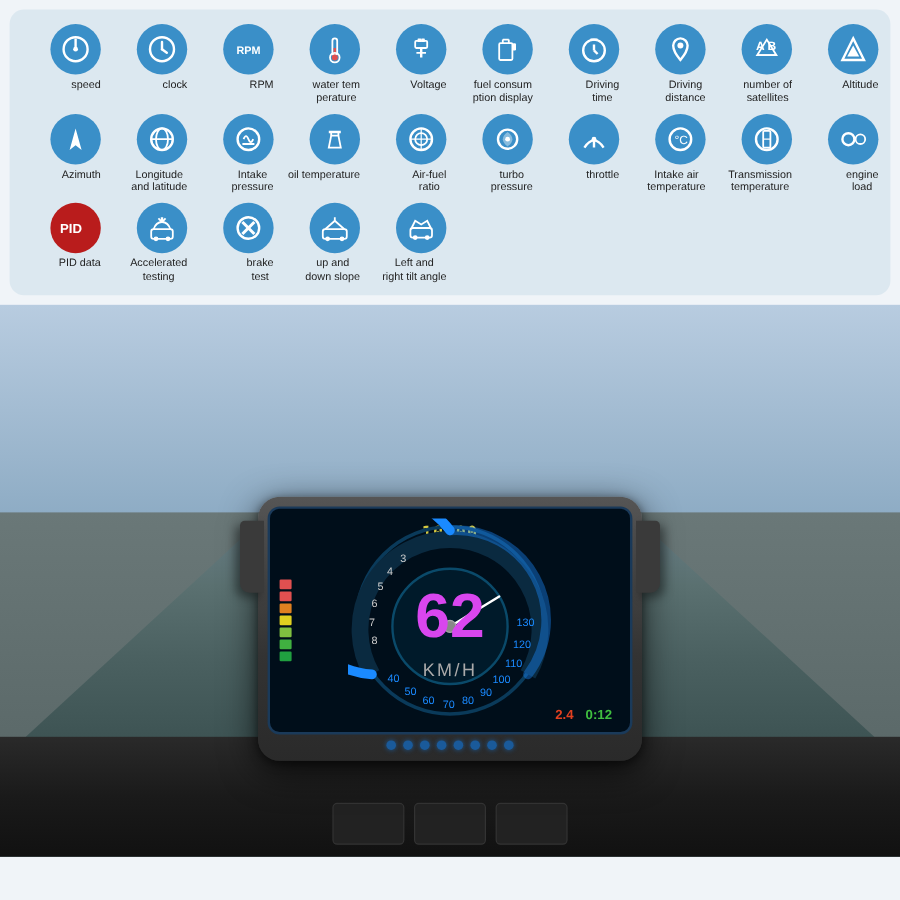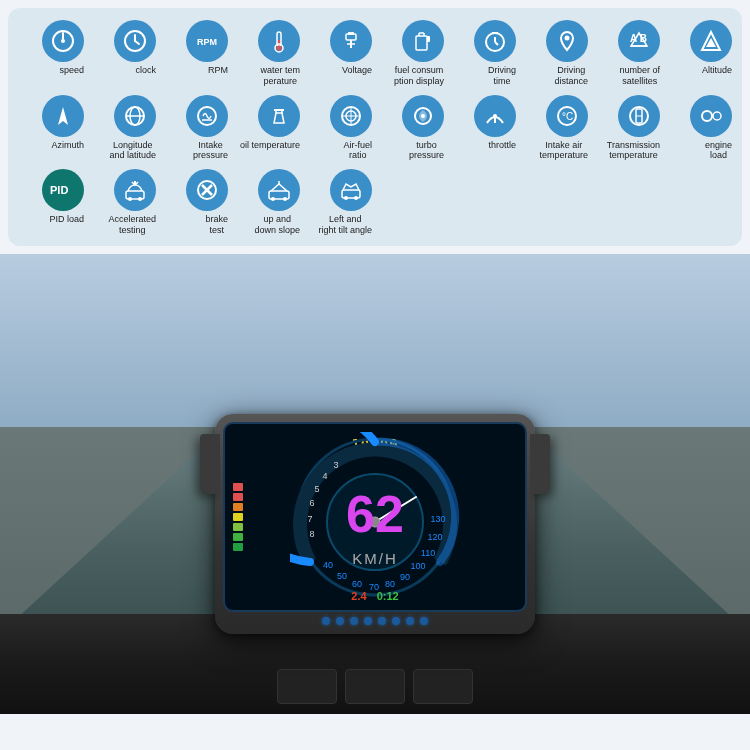--- a/index.html
+++ b/index.html
@@ -180,21 +180,21 @@
       font-size: 15px;
       letter-spacing: 2px;
     }
 
     .bottom-stats {
       position: absolute;
       bottom: 8px;
       left: 0;
       right: 0;
       display: flex;
-      justify-content: center;
+      justify-content: flex-end;
       padding: 0 15px;
     }
 
     .stat-val {
       font-size: 11px;
       font-weight: bold;
     }
 
     .stat-red { color: #e04020; }
     .stat-green { color: #40c040; padding-left: 10px; }
@@ -485,26 +485,26 @@
       <svg width="26" height="26" viewBox="0 0 26 26">
           <circle cx="9" cy="13" r="5" fill="none" stroke="white" stroke-width="2"></circle>
           <circle cx="19" cy="13" r="4" fill="none" stroke="white" stroke-width="1.5"></circle>
           <line x1="14" y1="13" x2="15" y2="13" stroke="white" stroke-width="2"></line>
         </svg>
     </div>
     <span class="feature-label">engine<br>load</span>
   </div>
 
   <div class="feature-item">
-    <div class="feature-icon" style="background: #0f766e;">
+    <div class="feature-icon" style="background: #b91c1c;">
       <svg width="30" height="26" viewBox="0 0 30 26">
           <text x="2" y="17" fill="white" font-size="11" font-weight="bold">PID</text>
         </svg>
     </div>
-    <span class="feature-label">PID load</span>
+    <span class="feature-label">PID data</span>
   </div>
 
   <div class="feature-item">
     <div class="feature-icon">
       <svg width="26" height="26" viewBox="0 0 26 26">
           <rect x="4" y="14" width="18" height="8" rx="2" fill="none" stroke="white" stroke-width="1.5"></rect>
           <circle cx="8" cy="22" r="2" fill="white"></circle>
           <circle cx="18" cy="22" r="2" fill="white"></circle>
           <path d="M6 14 Q8 8 13 8 Q18 8 20 14" fill="none" stroke="white" stroke-width="1.5"></path>
           <line x1="13" y1="4" x2="13" y2="8" stroke="white" stroke-width="2"></line>

